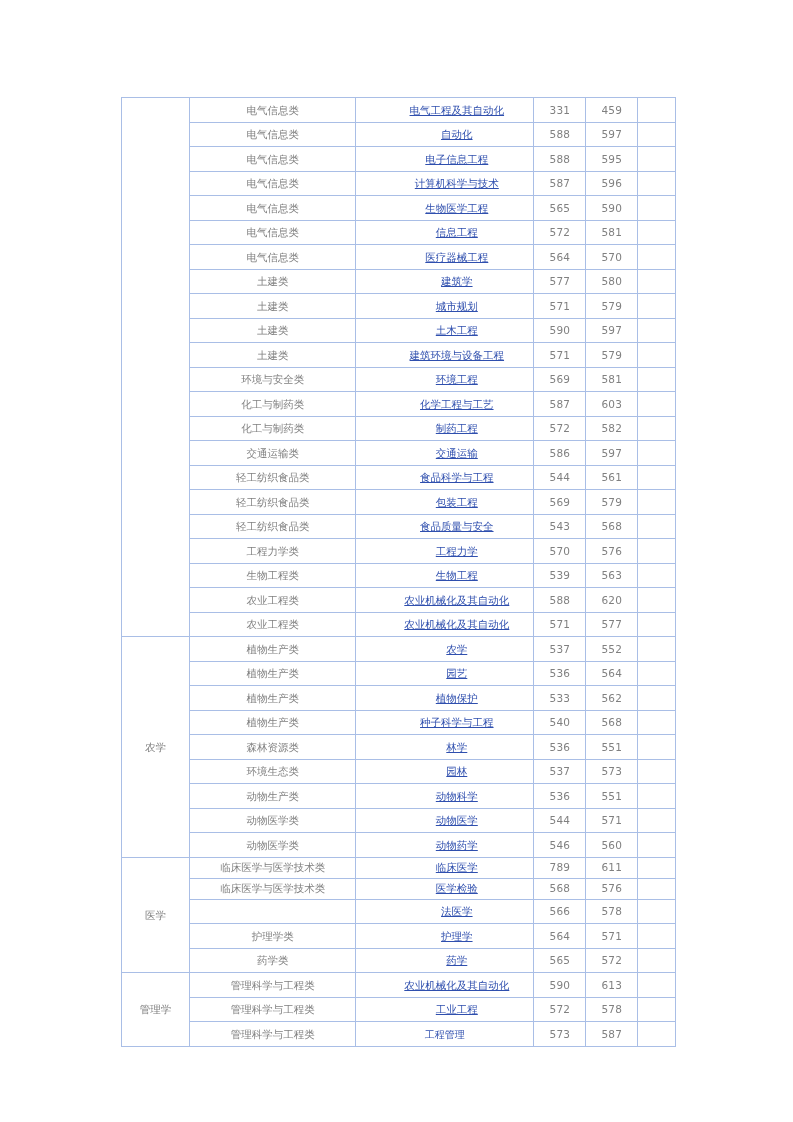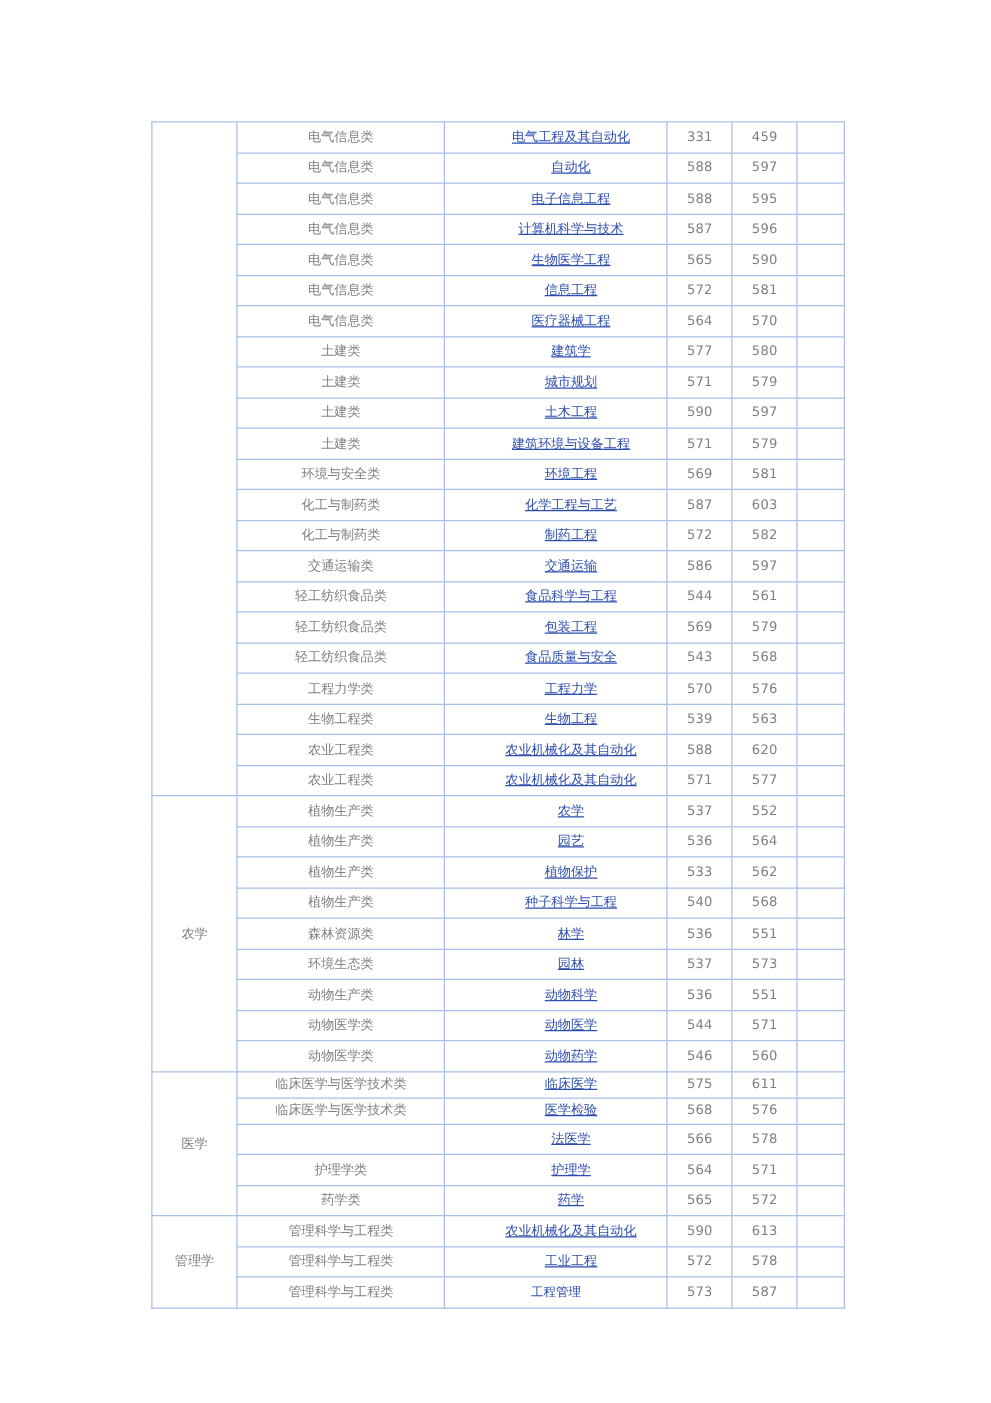--- a/index.html
+++ b/index.html
@@ -314,21 +314,21 @@
           <td class="category-cell">动物医学类</td>
           <td class="major-cell"><a class="major-link" href="javascript:void(0)">动物药学</a></td>
           <td class="score-cell">546</td>
           <td class="score-cell">560</td>
           <td class="extra-cell"></td>
         </tr>
         <tr class="row-short">
           <td class="discipline-cell" rowspan="5">医学</td>
           <td class="category-cell">临床医学与医学技术类</td>
           <td class="major-cell"><a class="major-link" href="javascript:void(0)">临床医学</a></td>
-          <td class="score-cell">575</td>
+          <td class="score-cell">789</td>
           <td class="score-cell">611</td>
           <td class="extra-cell"></td>
         </tr>
         <tr class="row-short">
           <td class="category-cell">临床医学与医学技术类</td>
           <td class="major-cell"><a class="major-link" href="javascript:void(0)">医学检验</a></td>
           <td class="score-cell">568</td>
           <td class="score-cell">576</td>
           <td class="extra-cell"></td>
         </tr>

